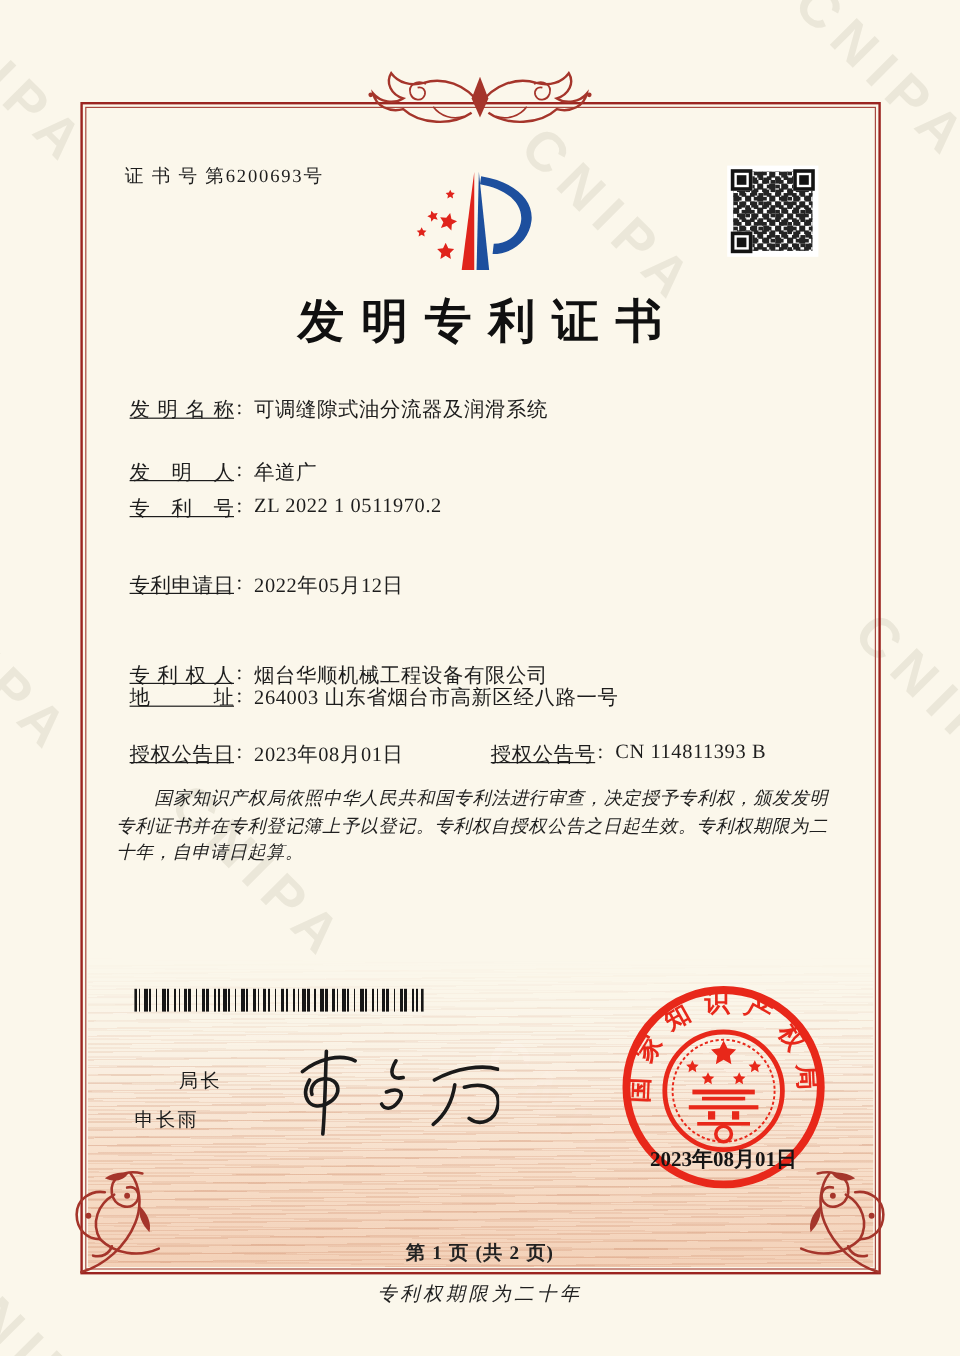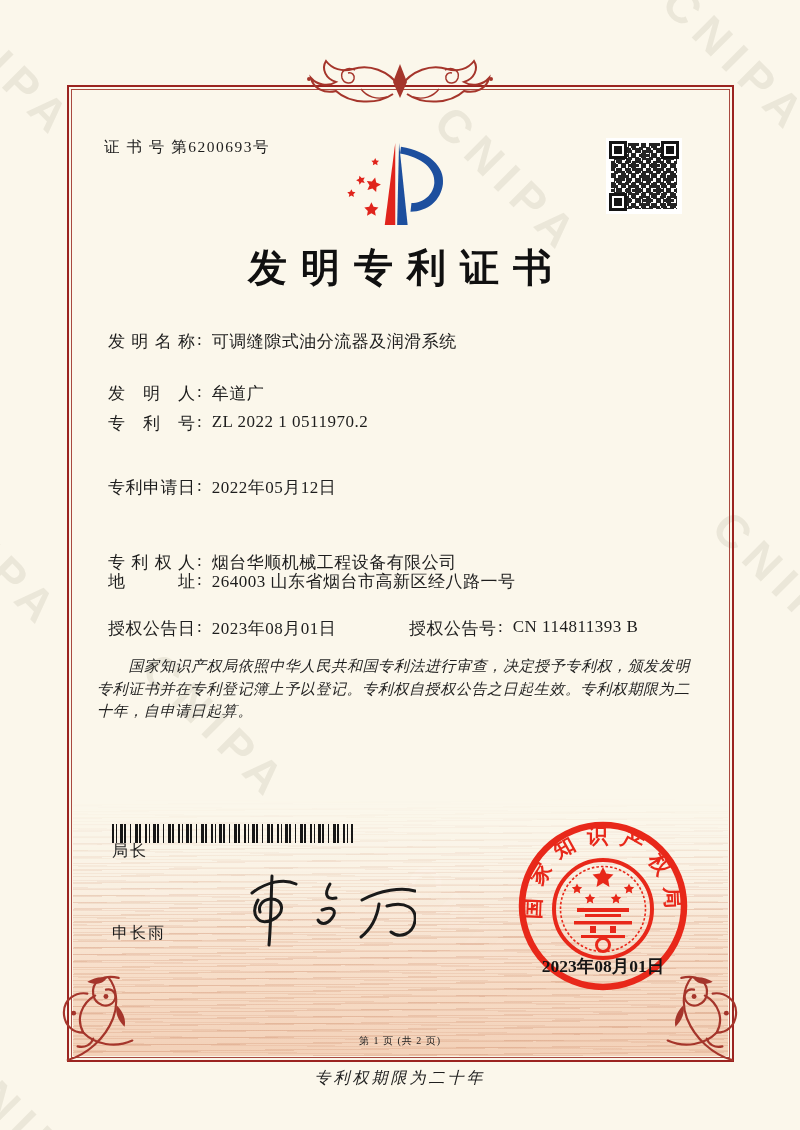--- a/index.html
+++ b/index.html
@@ -47,21 +47,21 @@
   .qr-finder i{position:absolute; inset:2px; background:#141414;}
   .qr-finder.tl{left:3px; top:3px;} .qr-finder.tr{right:3px; top:3px;} .qr-finder.bl{left:3px; bottom:3px;}
   .title{
     position:absolute; left:0; right:0; top:241px; text-align:center;
     font-size:39px; font-weight:bold; letter-spacing:14px; text-indent:14px; color:#101010;
   }
   
   .field-row{position:absolute; left:108px; font-size:17px; white-space:nowrap;}
   .lbl{
     display:inline-block; width:87px; vertical-align:top;
-    text-align:justify; text-align-last:justify; text-justify:inter-character;
+    text-align:justify; text-align-last:justify; text-justify:inter-character;text-decoration:underline;
   }
   .colon{display:inline-block; margin:0 10px 0 2px;}
   .val{display:inline-block; vertical-align:top; letter-spacing:0.5px;}
   .val-line{display:block; line-height:23px;}
   .grp2{position:absolute; left:301px; top:0; white-space:nowrap;}
   
   .body-text{
     position:absolute; left:97px; top:655px; width:606px;
     font-size:15px; line-height:22.5px; font-style:italic; letter-spacing:0.6px; color:#1f1f1f;
   }
@@ -72,24 +72,24 @@
     background:repeating-linear-gradient(90deg,
       #161616 0 2px, rgba(0,0,0,0) 2px 4px, #161616 4px 5px, rgba(0,0,0,0) 5px 8px,
       #161616 8px 11px, rgba(0,0,0,0) 11px 12px, #161616 12px 14px, rgba(0,0,0,0) 14px 18px,
       #161616 18px 19px, rgba(0,0,0,0) 19px 23px, #161616 23px 26px, rgba(0,0,0,0) 26px 27px,
       #161616 27px 29px, rgba(0,0,0,0) 29px 33px);
   }
   .director-title,.director-name{
     position:absolute; left:112px; font-family:"Liberation Sans","DejaVu Sans",sans-serif;
     font-size:16px; letter-spacing:2px; color:#1c1c1c;
   }
-  .director-title{top:841px;} .director-name{top:923px;}
+  .director-title{top:891px;margin-left:37px;} .director-name{top:923px;}
   .signature{position:absolute; left:238px; top:866px; width:178px; height:86px;}
   .seal{position:absolute; left:518px; top:821px; width:170px; height:170px;}
-  .page-info{position:absolute; left:0; right:0; top:1034px; text-align:center; font-size:10px; letter-spacing:1px; color:#222;}
+  .page-info{position:absolute; left:0; right:0; top:1034px; text-align:center; font-size:16px; letter-spacing:1px; color:#222;font-weight:bold;}
   .continuation{position:absolute; left:0; right:0; top:1068px; text-align:center; font-size:16px; font-style:italic; letter-spacing:3px; color:#1f1f1f;}
   
   .top-orn{position:absolute; left:295px; top:57px; width:210px; height:52px;}
   .corner{position:absolute; width:90px; height:94px;}
   .corner.left{left:58px; top:972px;}
   .corner.right{left:652px; top:972px; transform:scaleX(-1);}
 </style>
 </head>
 <body>
 

